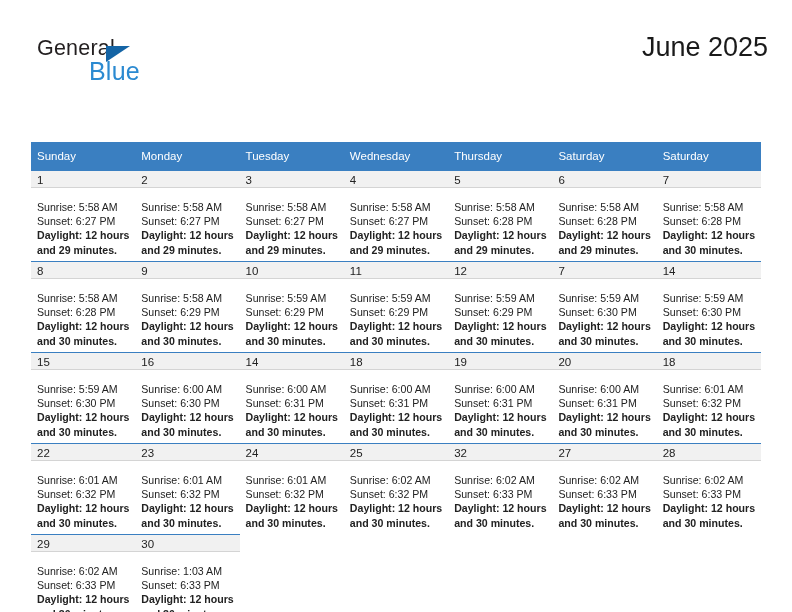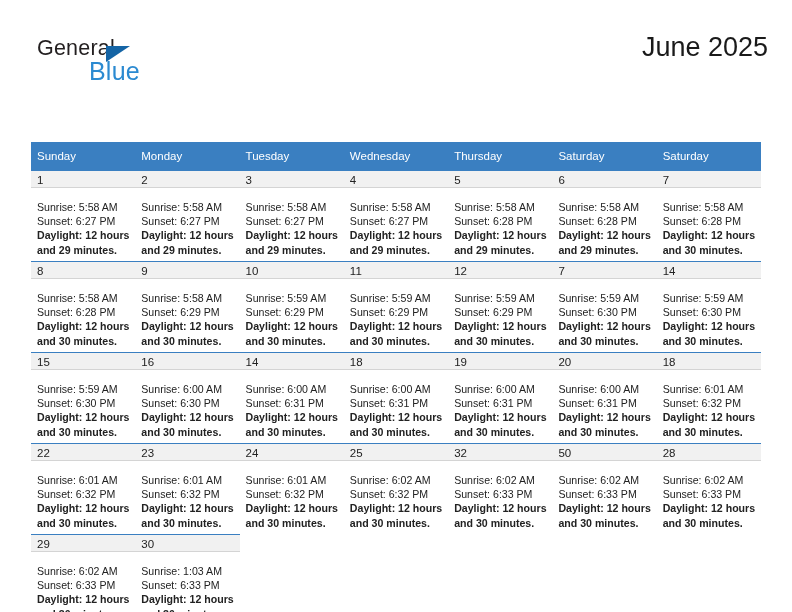--- a/index.html
+++ b/index.html
@@ -442,21 +442,21 @@
                 <div class="daynum-band">32</div>
                 <div class="events">
                   <div>Sunrise: 6:02 AM</div>
                   <div>Sunset: 6:33 PM</div>
                   <div class="daylight-line">Daylight: 12 hours and 30 minutes.</div>
                 </div>
               </div>
             </td>
             <td>
               <div class="daybox">
-                <div class="daynum-band">50</div>
+                <div class="daynum-band">27</div>
                 <div class="events">
                   <div>Sunrise: 6:02 AM</div>
                   <div>Sunset: 6:33 PM</div>
                   <div class="daylight-line">Daylight: 12 hours and 30 minutes.</div>
                 </div>
               </div>
             </td>
             <td>
               <div class="daybox">
                 <div class="daynum-band">28</div>

